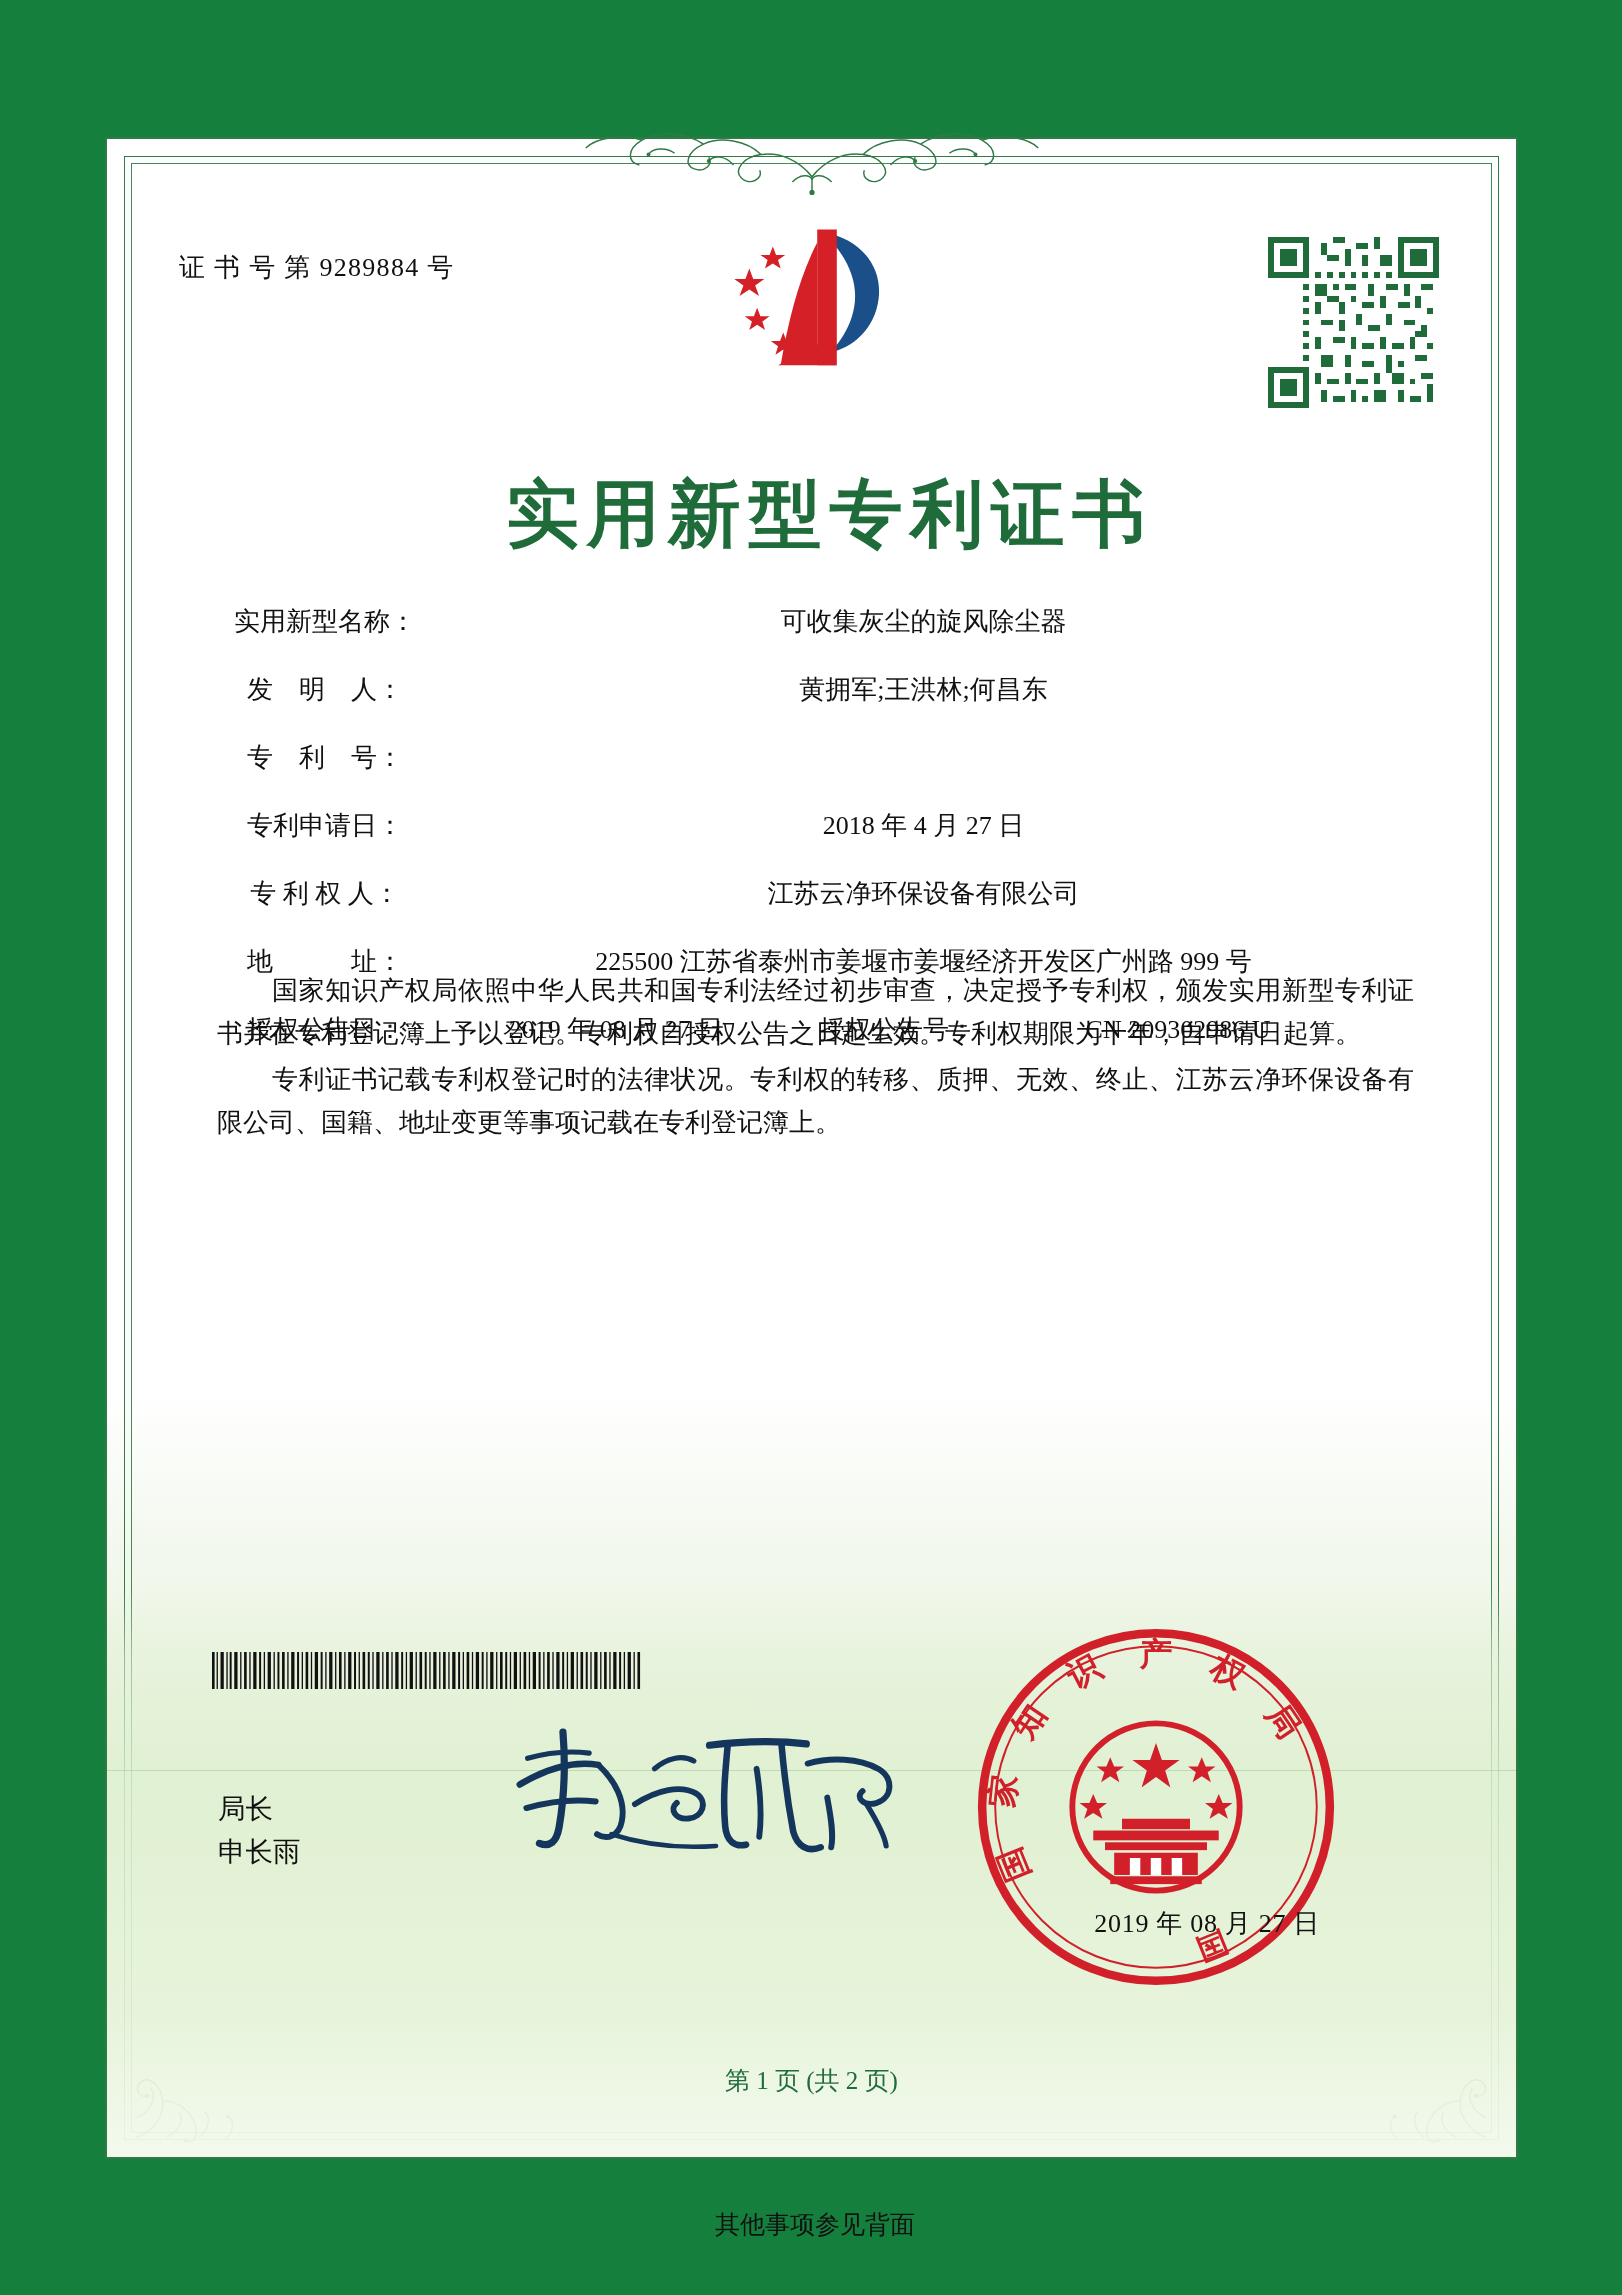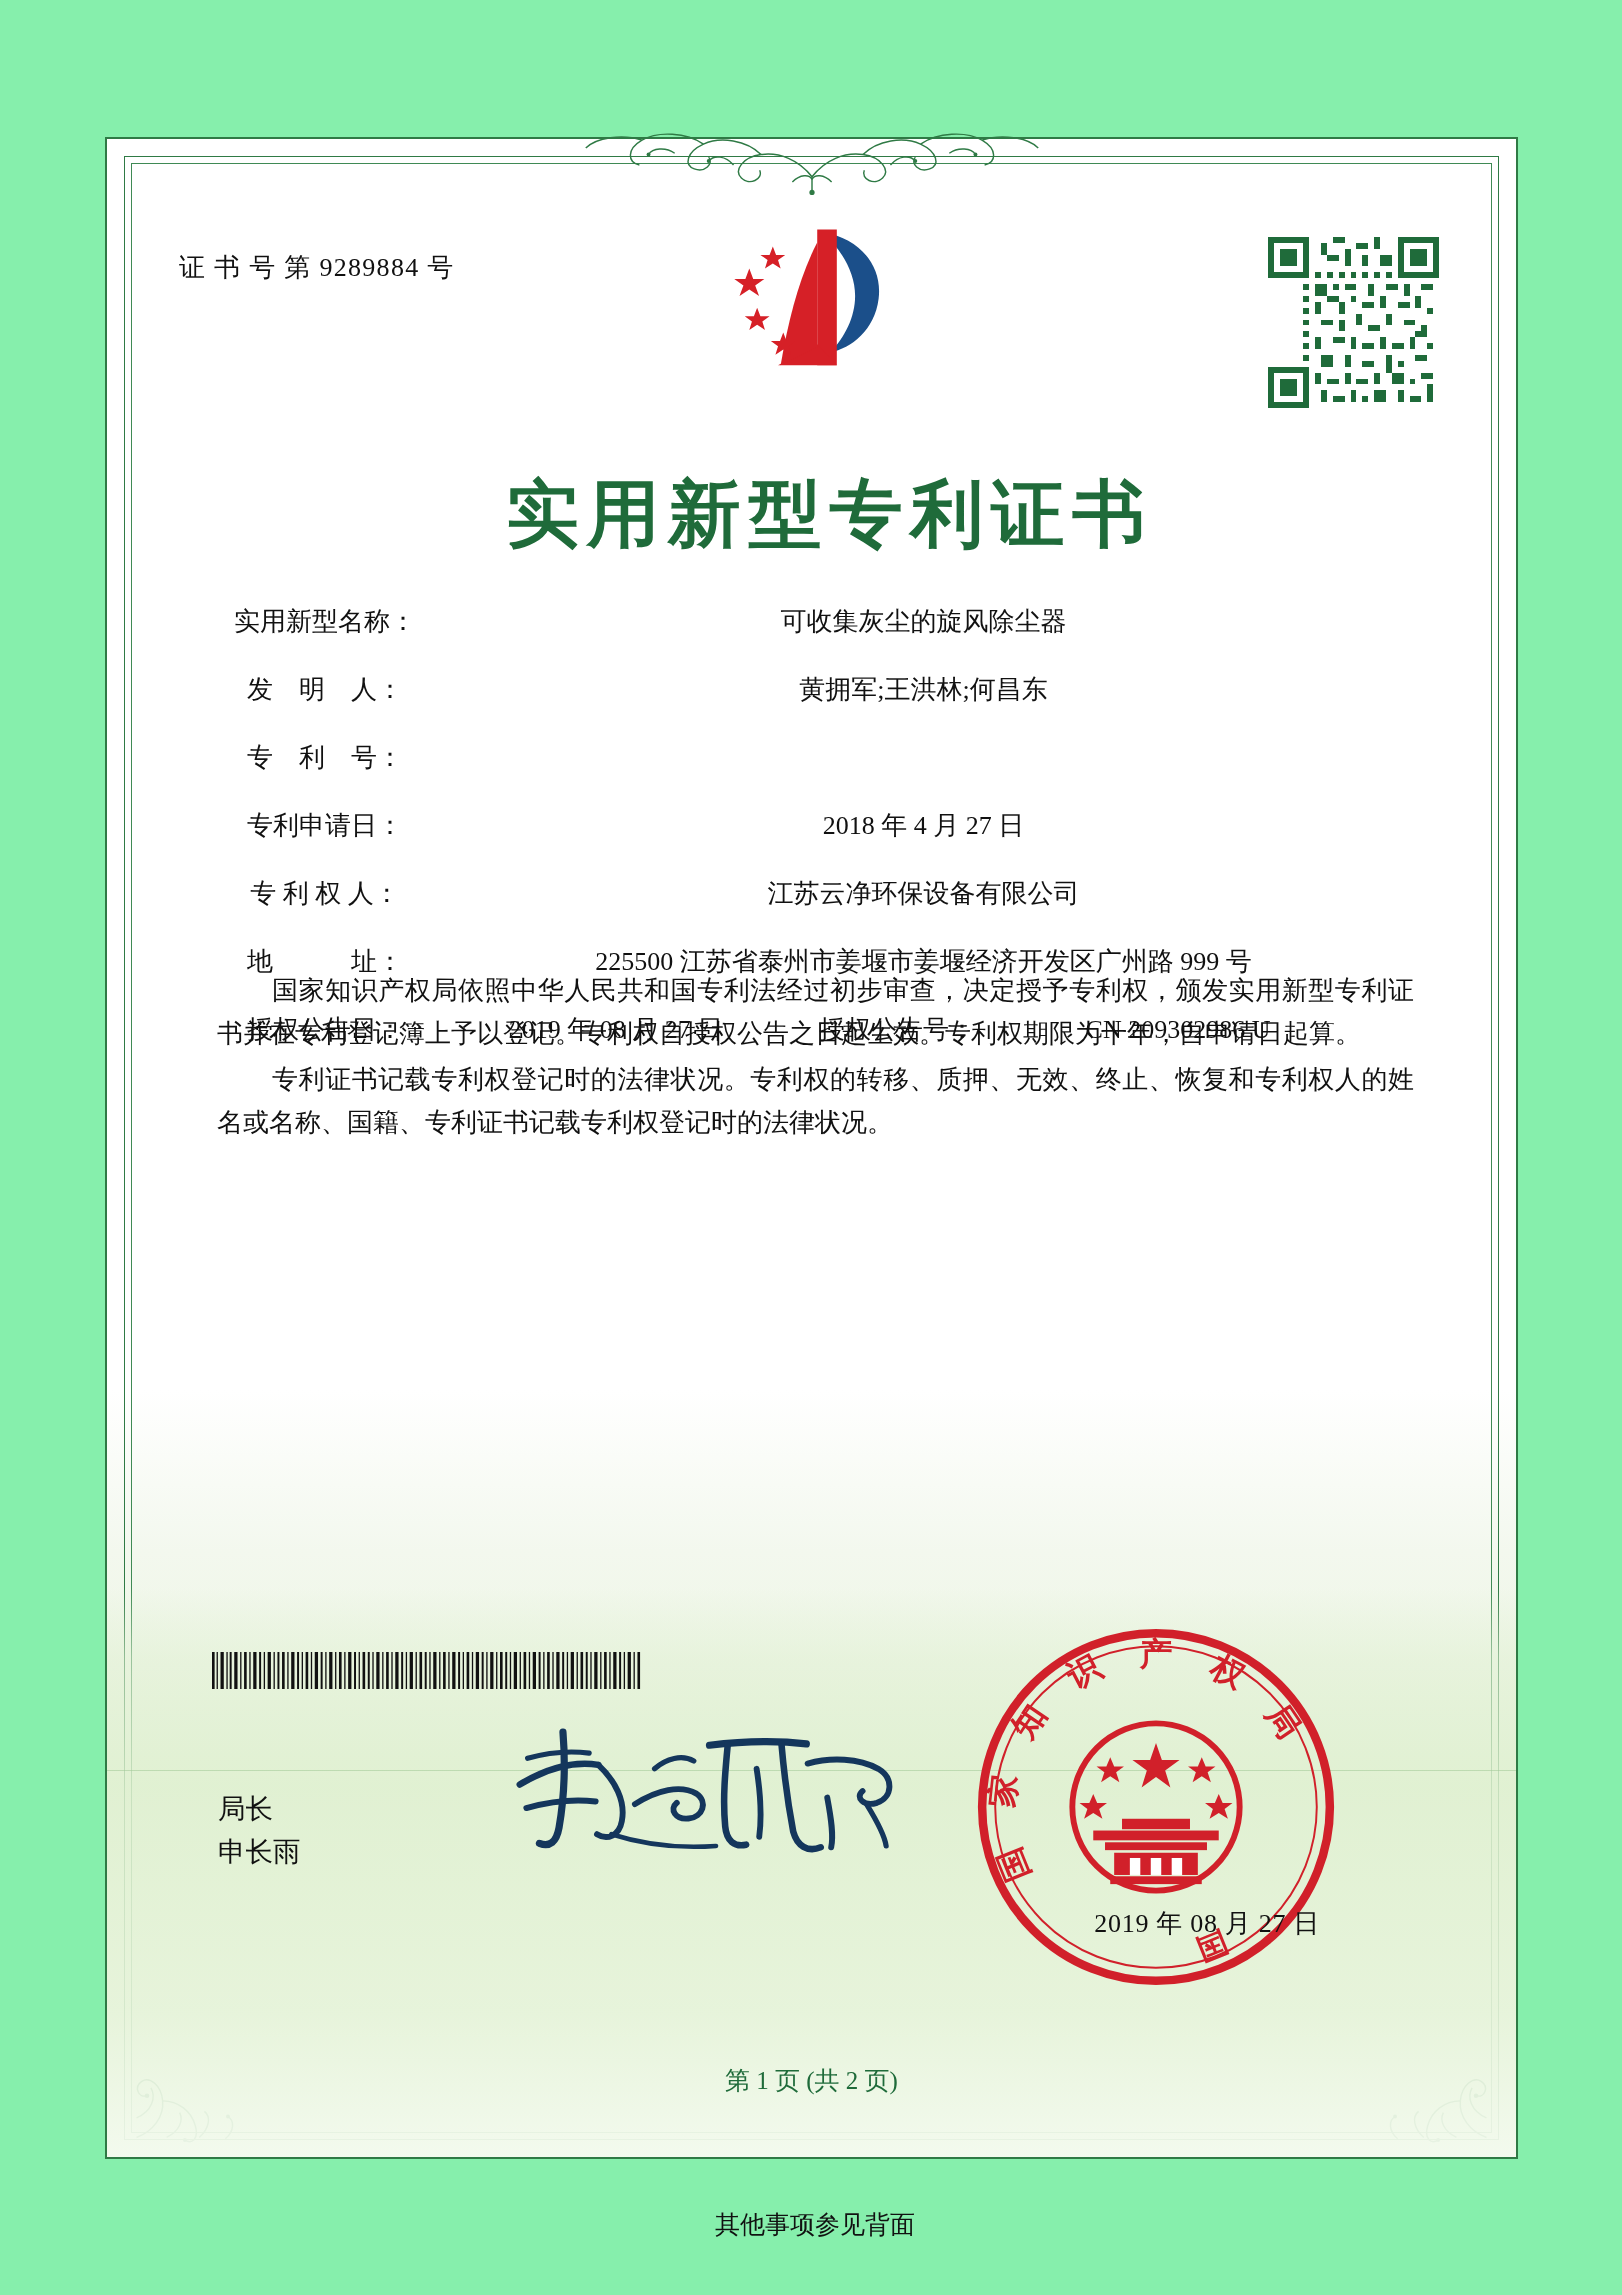--- a/index.html
+++ b/index.html
@@ -14,21 +14,21 @@
     color: #1a1a1a;
     position: relative;
     overflow: hidden;
   }
 
   
   .page {
     position: absolute;
     left: 0; top: 0;
     width: 1622px; height: 2295px;
-    background: #86efac;
+    background: #15803d;
   }
 
   .cert {
     position: absolute;
     left: 105px;
     top: 137px;
     width: 1413px;
     height: 2022px;
     background: linear-gradient(to bottom, #ffffff 0%, #ffffff 62%, #f3f8ee 70%, #eaf4e0 80%, #e6f2da 92%, #eef7e6 100%);
     border: 2px solid #2f7a45;
@@ -460,21 +460,21 @@
         <div class="f-label"><span>授权公告日</span><span>：</span></div>
         <div class="f-value">2019 年 08 月 27 日</div>
         <div class="f-label2"><span>授权公告号</span><span>：</span></div>
         <div class="f-value">CN 209302986 U</div>
       </div>
 
     </div>
 
     <div class="paras">
       <p>国家知识产权局依照中华人民共和国专利法经过初步审查，决定授予专利权，颁发实用新型专利证书并在专利登记簿上予以登记。专利权自授权公告之日起生效。专利权期限为十年，自申请日起算。</p>
-      <p>专利证书记载专利权登记时的法律状况。专利权的转移、质押、无效、终止、恢复和专利权人的姓名或名称、国籍、专利证书记载专利权登记时的法律状况。</p>
+      <p>专利证书记载专利权登记时的法律状况。专利权的转移、质押、无效、终止、江苏云净环保设备有限公司、国籍、地址变更等事项记载在专利登记簿上。</p>
     </div>
 
     <svg class="barcode" viewBox="0 0 660 56" preserveAspectRatio="none">
       <g fill="#111">
         <rect x="0" y="0" width="4" height="56"></rect>
           <rect x="7" y="0" width="2" height="56"></rect>
         <rect x="13" y="0" width="5" height="56"></rect>
           <rect x="22" y="0" width="2" height="56"></rect>
         <rect x="27" y="0" width="3" height="56"></rect>
           <rect x="34" y="0" width="5" height="56"></rect>

